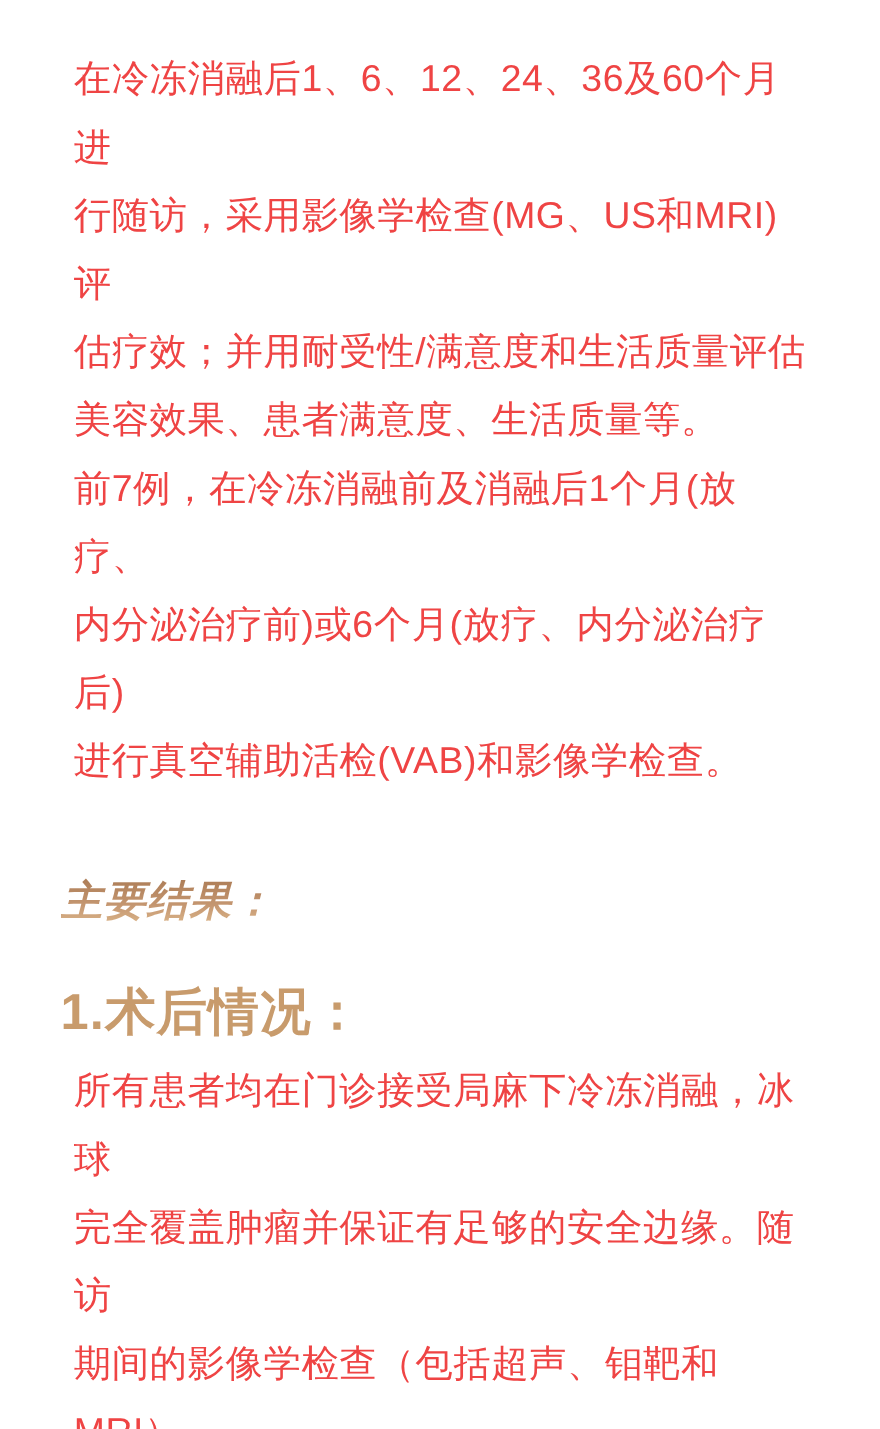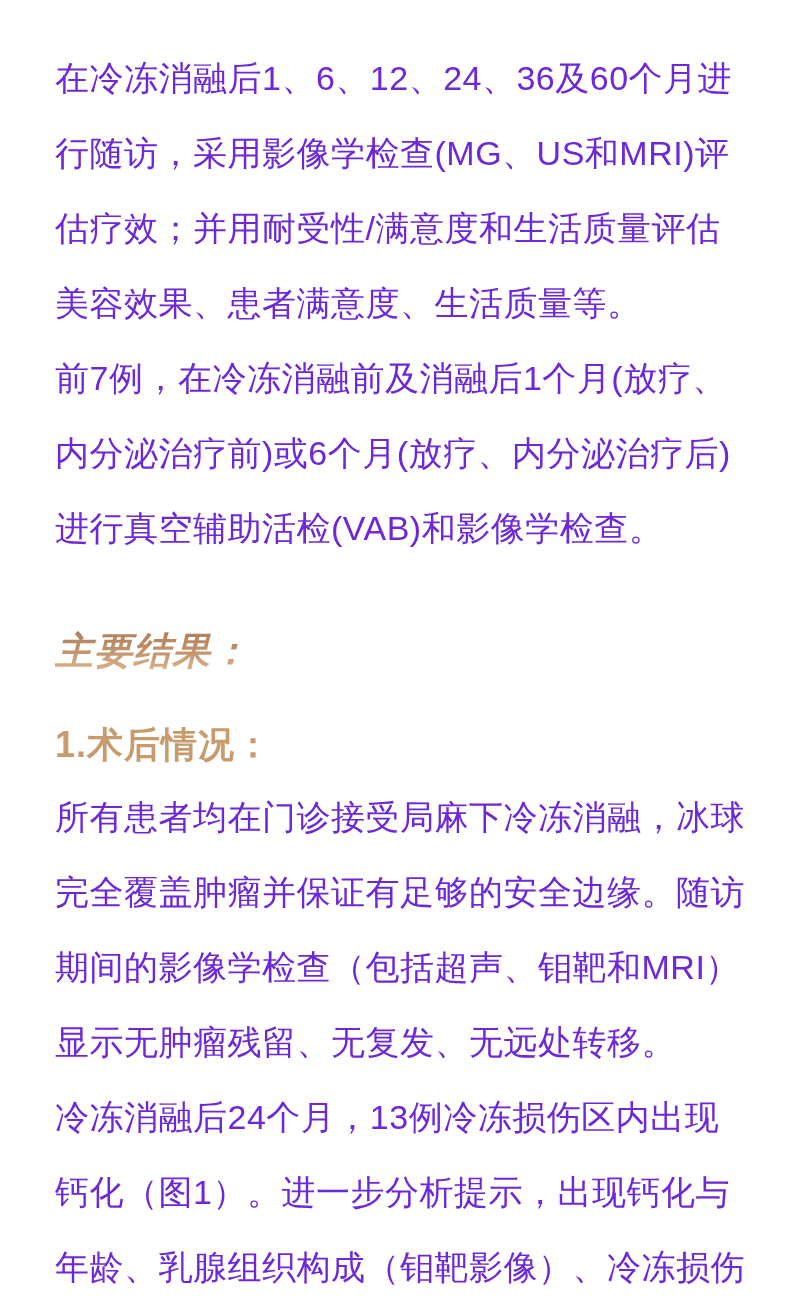--- a/index.html
+++ b/index.html
@@ -37,33 +37,33 @@
       -webkit-text-fill-color: transparent;
       color: transparent;
       display: inline-block;
     }
   }
   .heading-row { line-height: 0; } 
   .h1-followup-row { padding-top: 44px; }
   .h1-results-row  { padding-top: 62px; font-style: italic; }
   .subheading {
     margin: 49px 0 0 0;
-    font-size: 36px;
+    font-size: 46px;
     font-weight: 700;
     line-height: 1.2;
     letter-spacing: 1px;
     color: #c89b6c;
   }
   .body-para {
-    margin: 0;
+    margin: 12px;
     font-size: 34px;
     font-weight: 400;
-    line-height: 75px;
+    line-height: 62px;
     letter-spacing: 0.5px;
-    color: #6d28d9;
+    color: #ef4444;
     white-space: pre-line;
   }
   .para-followup { margin-top: 41px; }
   .para-postop   { margin-top: 13px; }
 </style>
 </head>
 <body>
 
 <div class="page">
 

